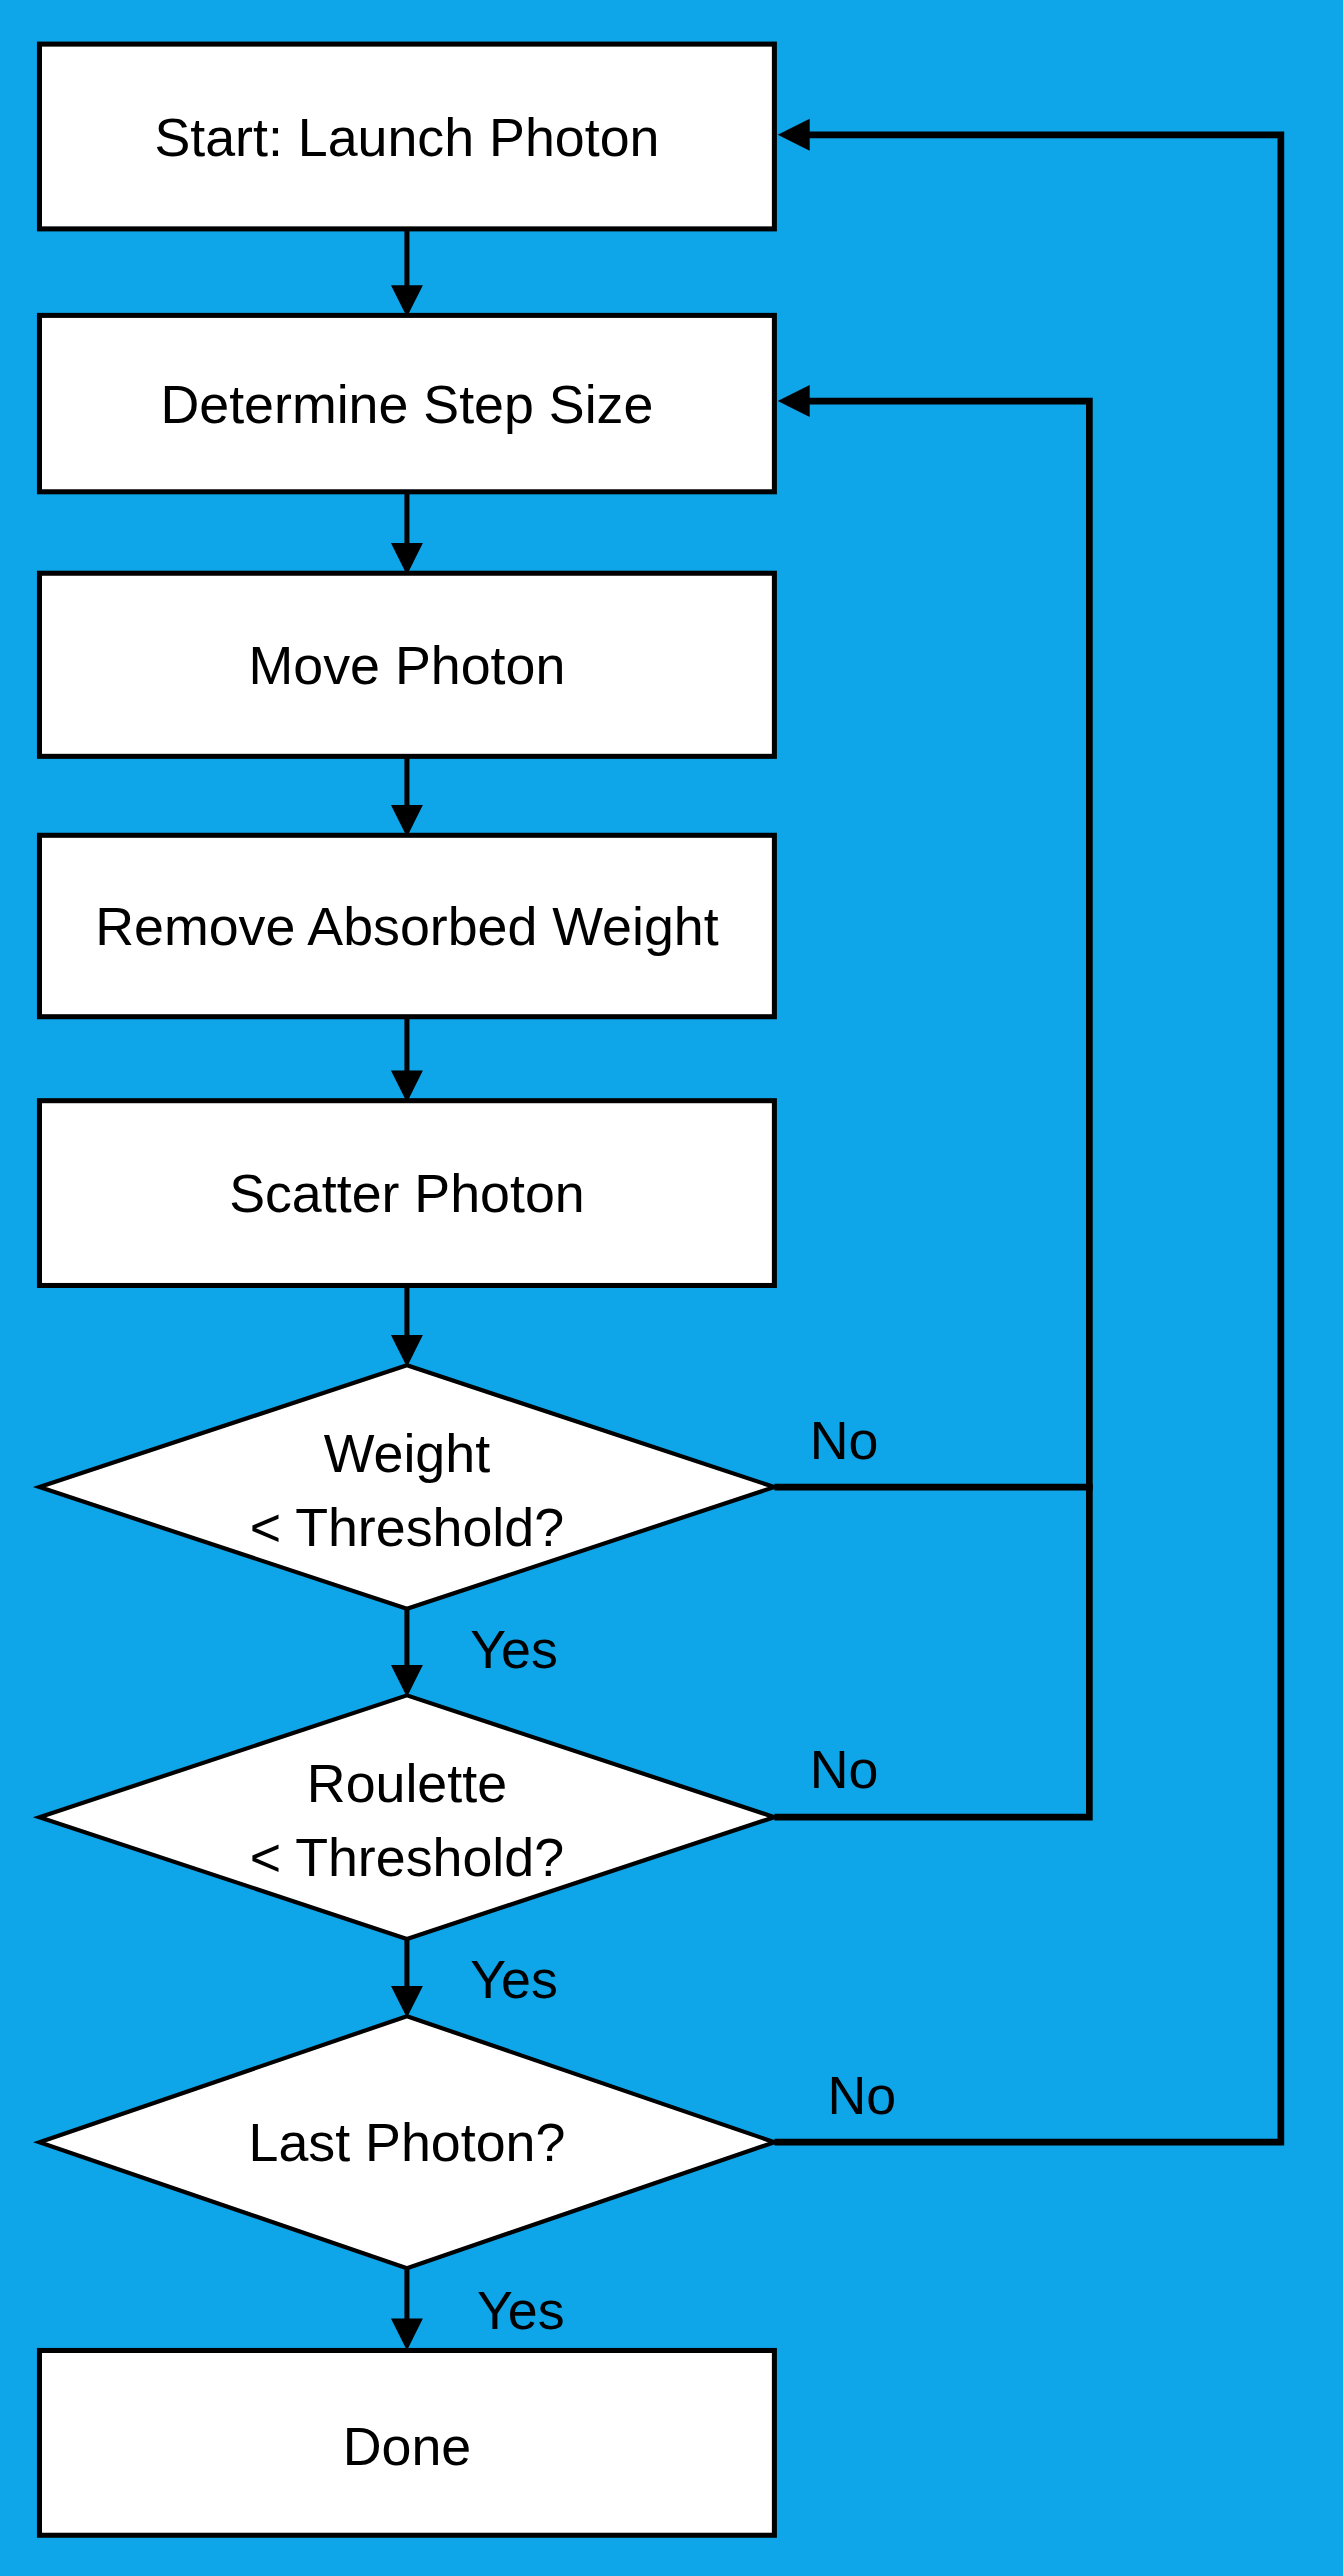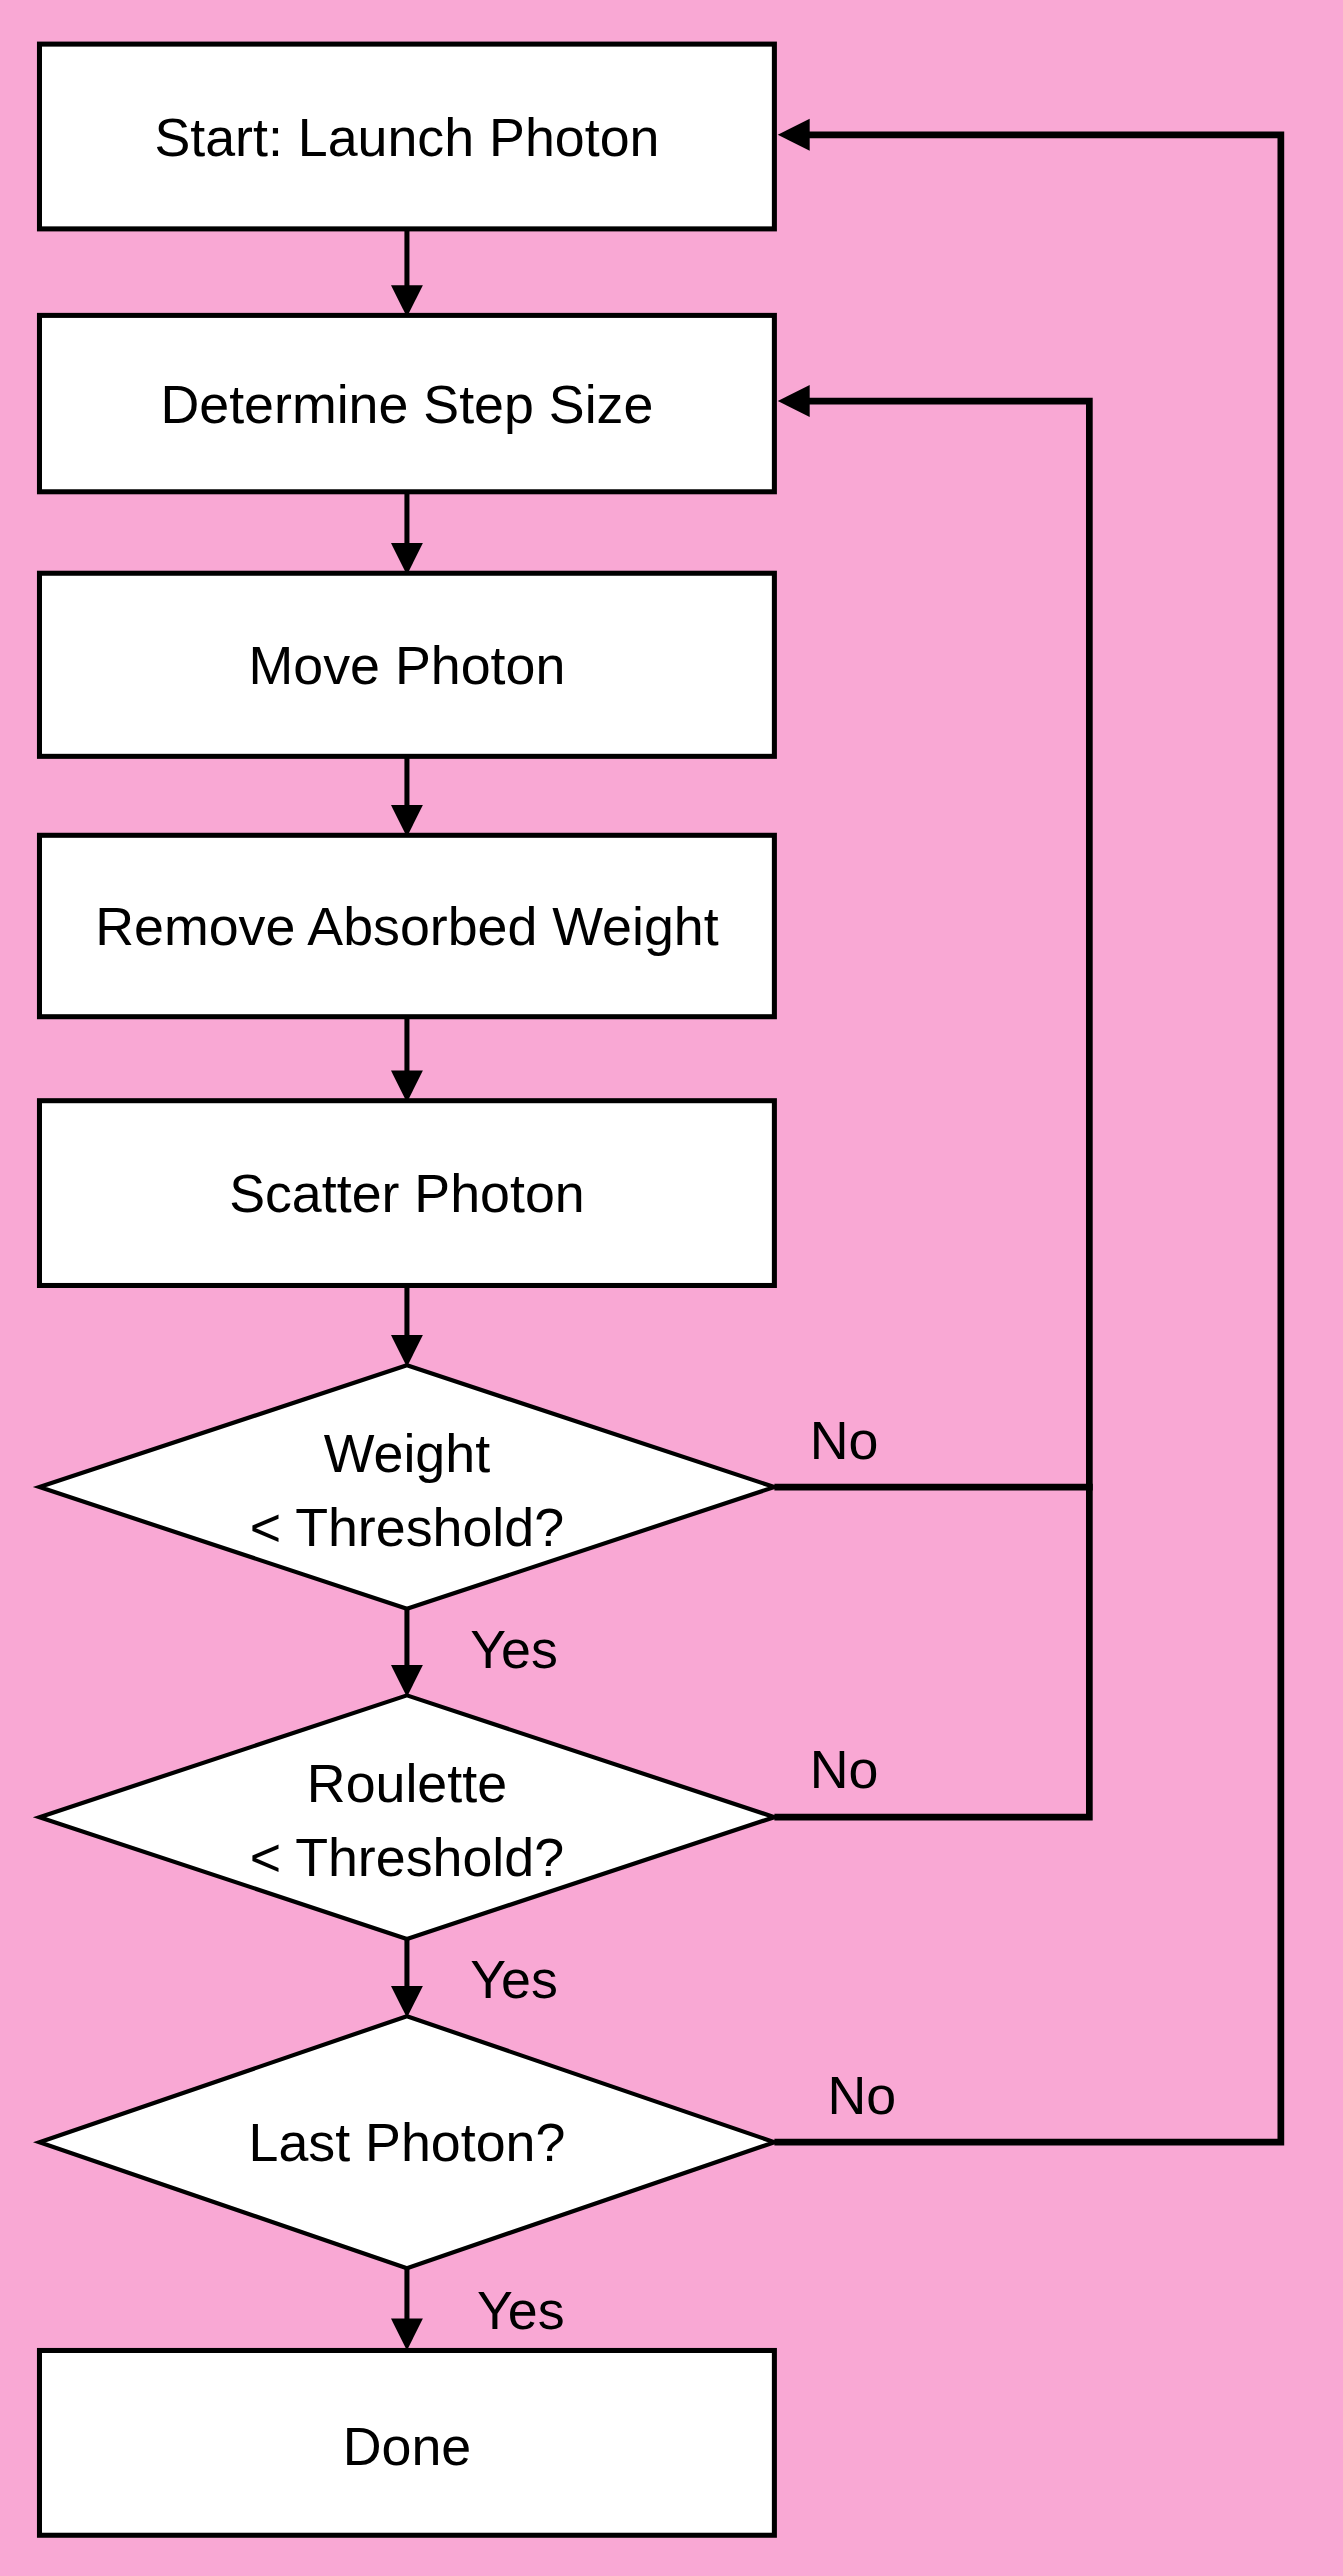--- a/index.html
+++ b/index.html
@@ -3,21 +3,21 @@
 <meta charset="utf-8">
 <style>
   html, body {
     margin: 0;
     padding: 0;
     background: #ffffff;
   }
   .canvas-wrap {
     width: 1343px;
     height: 2576px;
-    background: #f9a8d4;
+    background: #0ea5e9;
     position: relative;
   }
   svg {
     display: block;
   }
   .node-box {
     fill: #ffffff;
     stroke: #000000;
     stroke-width: 6;
   }

